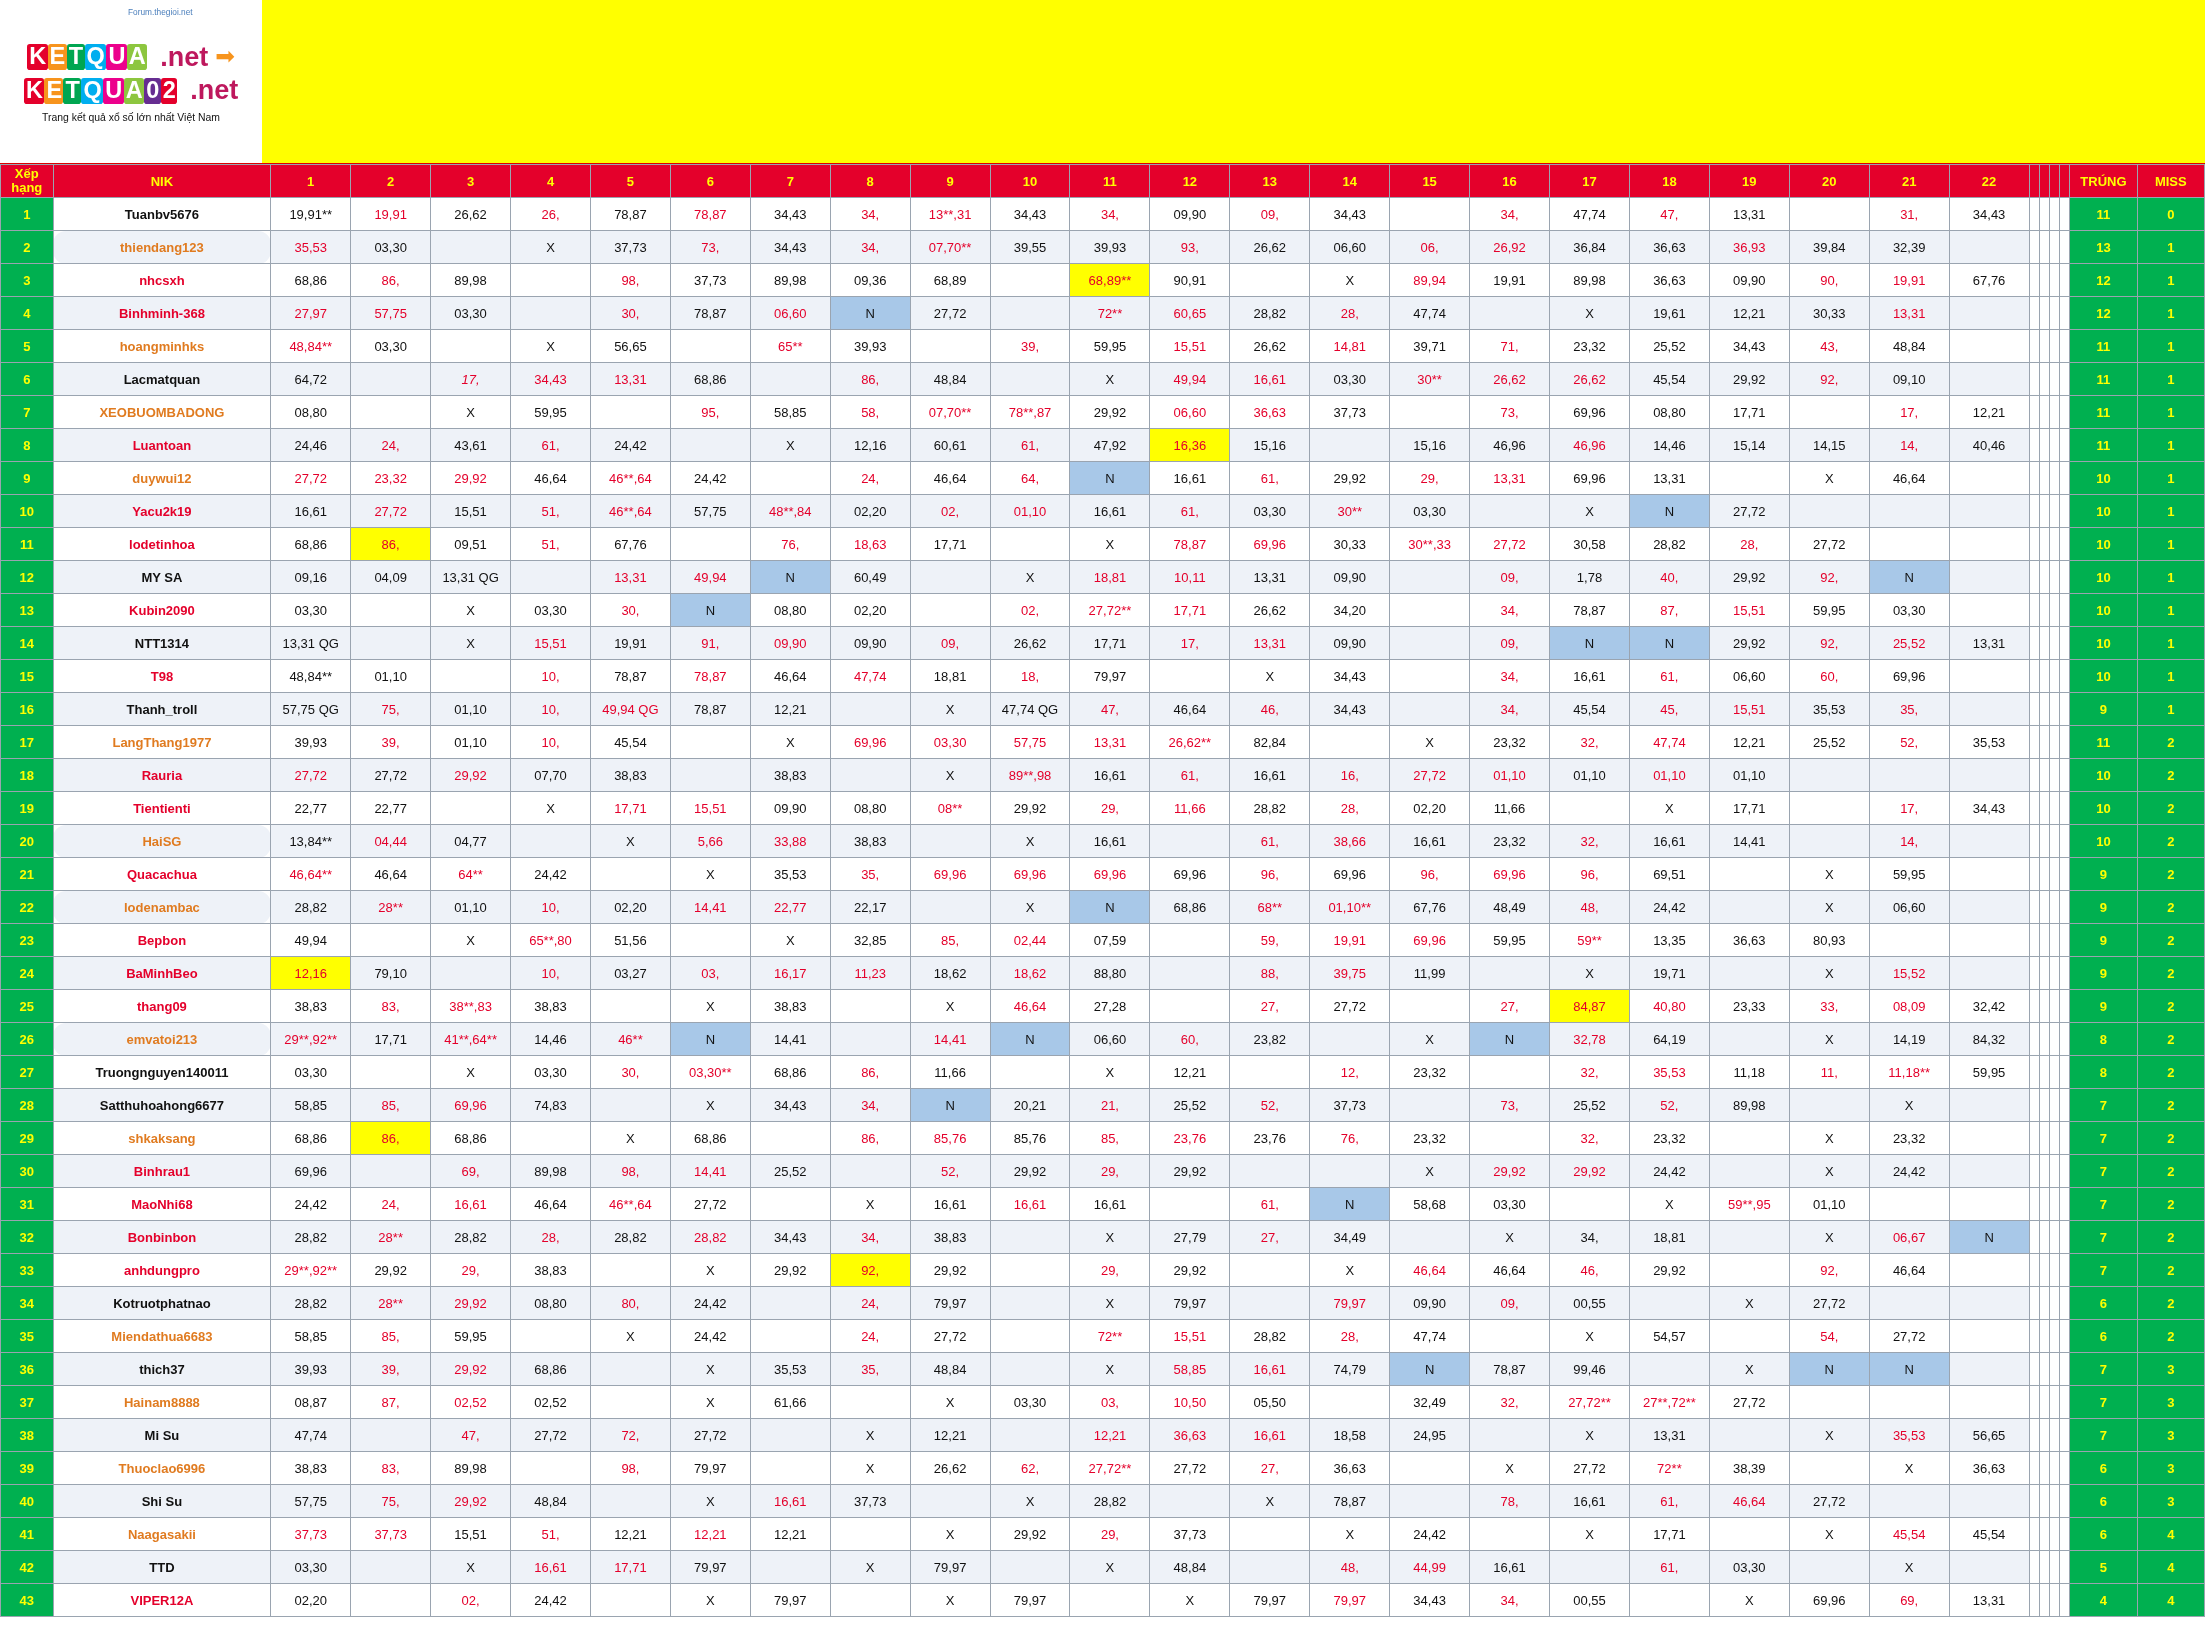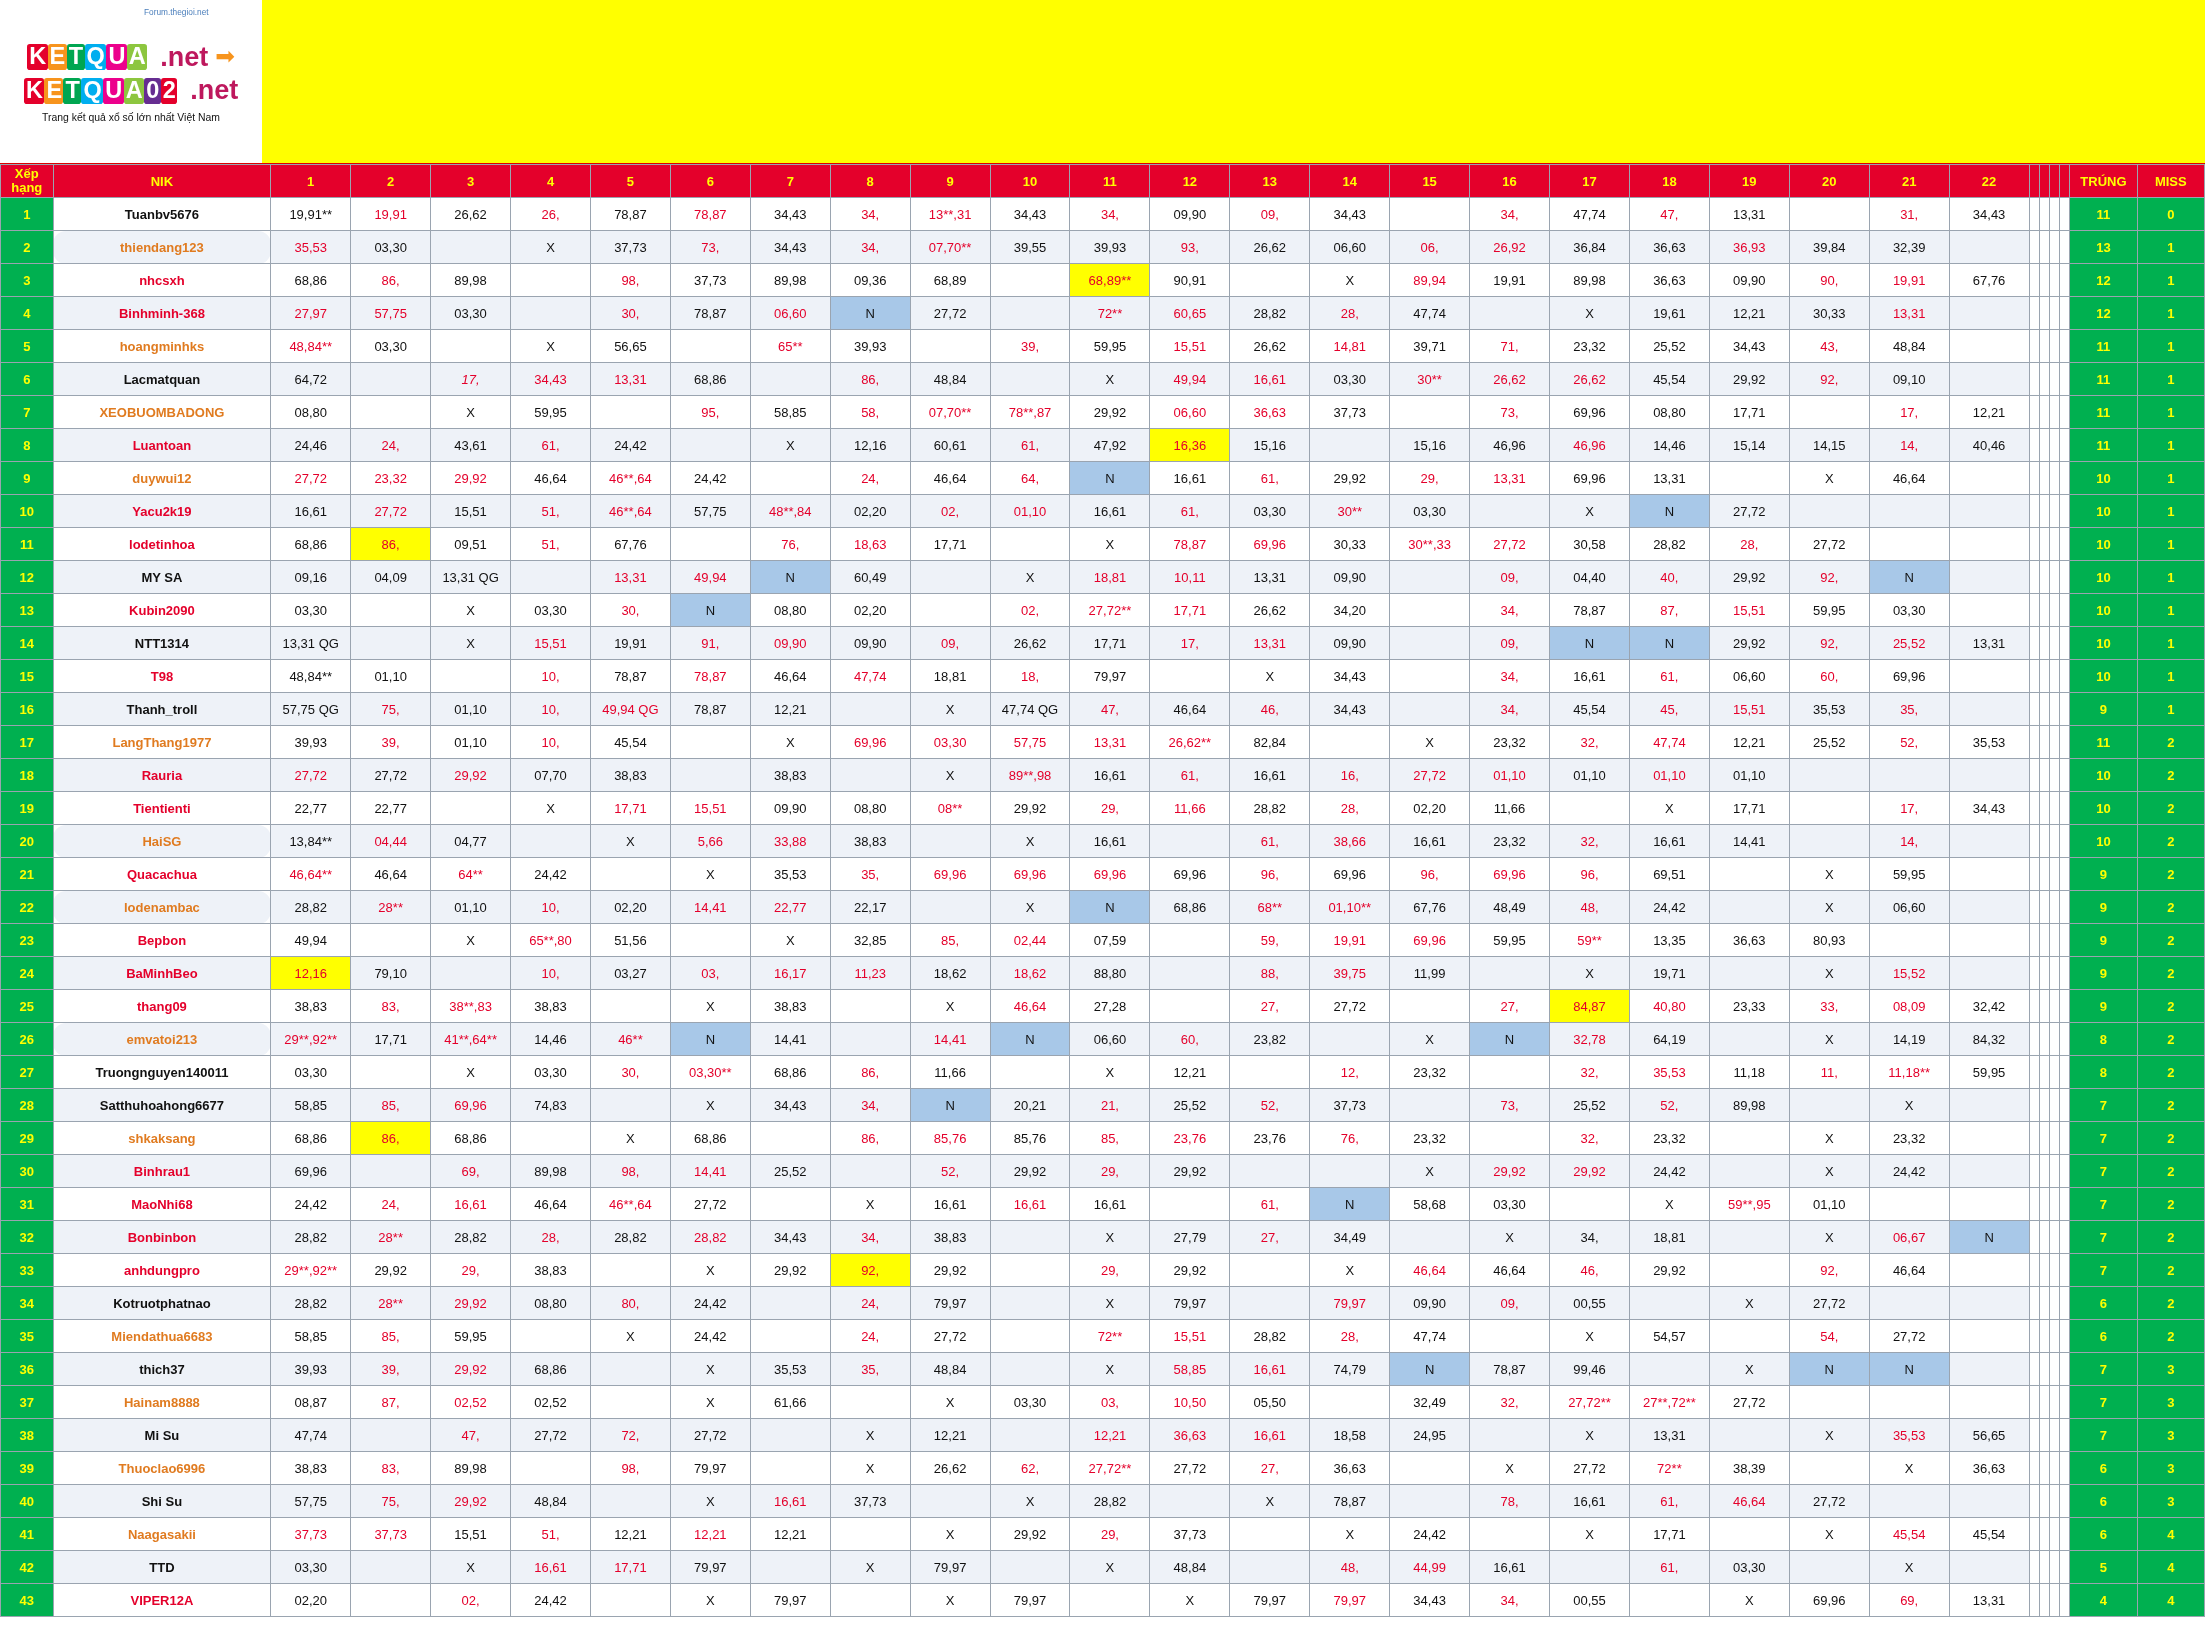--- a/index.html
+++ b/index.html
@@ -68,21 +68,21 @@
     line-height: 1;
   }
   .logo-sub {
     font-size: 10.4px;
     color: #111;
     margin-top: 4.1px;
   }
   .logo-tiny {
     position: absolute;
     top: 7px;
-    left: 144px;
+    left: 128px;
     font-size: 8.3px;
     color: #4a7ebb;
   }
   .title-box {
     flex: 1;
     padding-top: 33px;
     padding-left: 83px;
   }
   .title-1 {
     color: #e4002b;
@@ -596,21 +596,21 @@
           <td class="c-blk bg-blue">N</td>
           <td class="c-blk">60,49</td>
           <td class=""></td>
           <td class="c-blk">X</td>
           <td class="c-red">18,81</td>
           <td class="c-red">10,11</td>
           <td class="c-blk">13,31</td>
           <td class="c-blk">09,90</td>
           <td class=""></td>
           <td class="c-red">09,</td>
-          <td class="c-blk">04,40</td>
+          <td class="c-blk">1,78</td>
           <td class="c-red">40,</td>
           <td class="c-blk">29,92</td>
           <td class="c-red">92,</td>
           <td class="c-blk bg-blue">N</td>
           <td class=""></td>
           <td class="thin"></td>
           <td class="thin"></td>
           <td class="thin"></td>
           <td class="thin"></td>
           <td class="trung">10</td>

